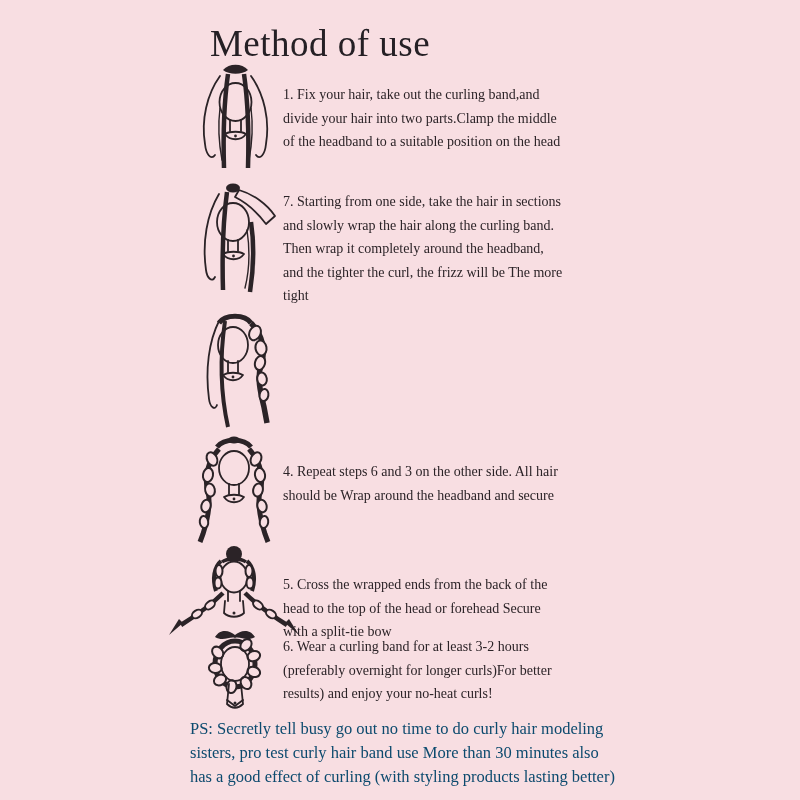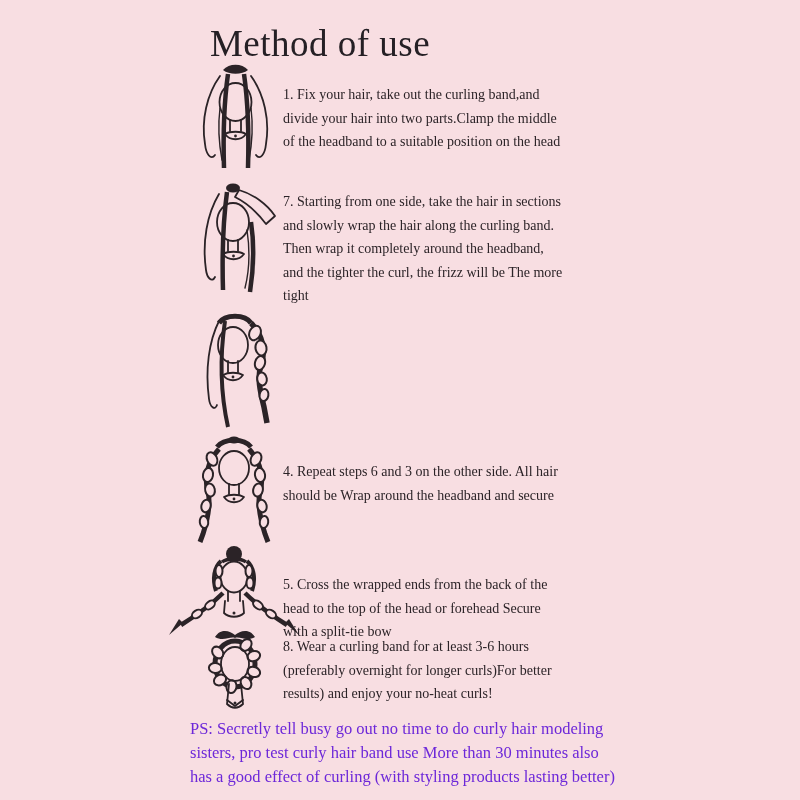--- a/index.html
+++ b/index.html
@@ -20,21 +20,21 @@
   .step-text{
     position:absolute;left:283px;margin:0;
     font-size:14px;line-height:23.5px;
     white-space:pre-line;color:#2b2327;
   }
   .t1{top:83px;} .t2{top:190px;} .t3{top:322px;}
   .t4{top:460px;} .t5{top:573px;} .t6{top:635px;}
   .ps{
     position:absolute;left:190px;top:717px;margin:0;
     font-size:16.5px;line-height:24px;
-    white-space:pre-line;color:#6d28d9;
+    white-space:pre-line;color:#0c4a6e;
   }
   .ill{position:absolute;}
   .i1{left:183px;top:62px;width:105px;height:116px;}
   .i2{left:181px;top:180px;width:108px;height:122px;}
   .i3{left:183px;top:307px;width:106px;height:126px;}
   .i4{left:179px;top:434px;width:110px;height:112px;}
   .i5{left:167px;top:545px;width:134px;height:95px;}
   .i6{left:185px;top:626px;width:100px;height:92px;}
   .ill svg{display:block;width:100%;height:100%;}
 </style>
@@ -191,21 +191,21 @@
         <ellipse cx="61" cy="19" rx="5" ry="6.4" transform="rotate(40 61 19)"></ellipse>
       </g>
       <g fill="none" stroke="#2b2327" stroke-width="1.8" stroke-linecap="round" stroke-linejoin="round">
         <ellipse cx="50" cy="38" rx="14" ry="17"></ellipse>
         <path d="M44 58 L42 78 C47 83 53 83 58 78 L56 58"></path>
         <path d="M42 74 L50 80 L58 74"></path>
       </g>
       <circle cx="50" cy="77" r="1.5" fill="#2b2327"></circle>
     </svg>
   </div>
-  <p class="step-text t6">8. Wear a curling band for at least 3-6 hours
+  <p class="step-text t6">6. Wear a curling band for at least 3-2 hours
 (preferably overnight for longer curls)For better
 results) and enjoy your no-heat curls!</p>
 
   <p class="ps">PS: Secretly tell busy go out no time to do curly hair modeling
 sisters, pro test curly hair band use More than 30 minutes also
 has a good effect of curling (with styling products lasting better)</p>
 
 </div>
 
 </body></html>

